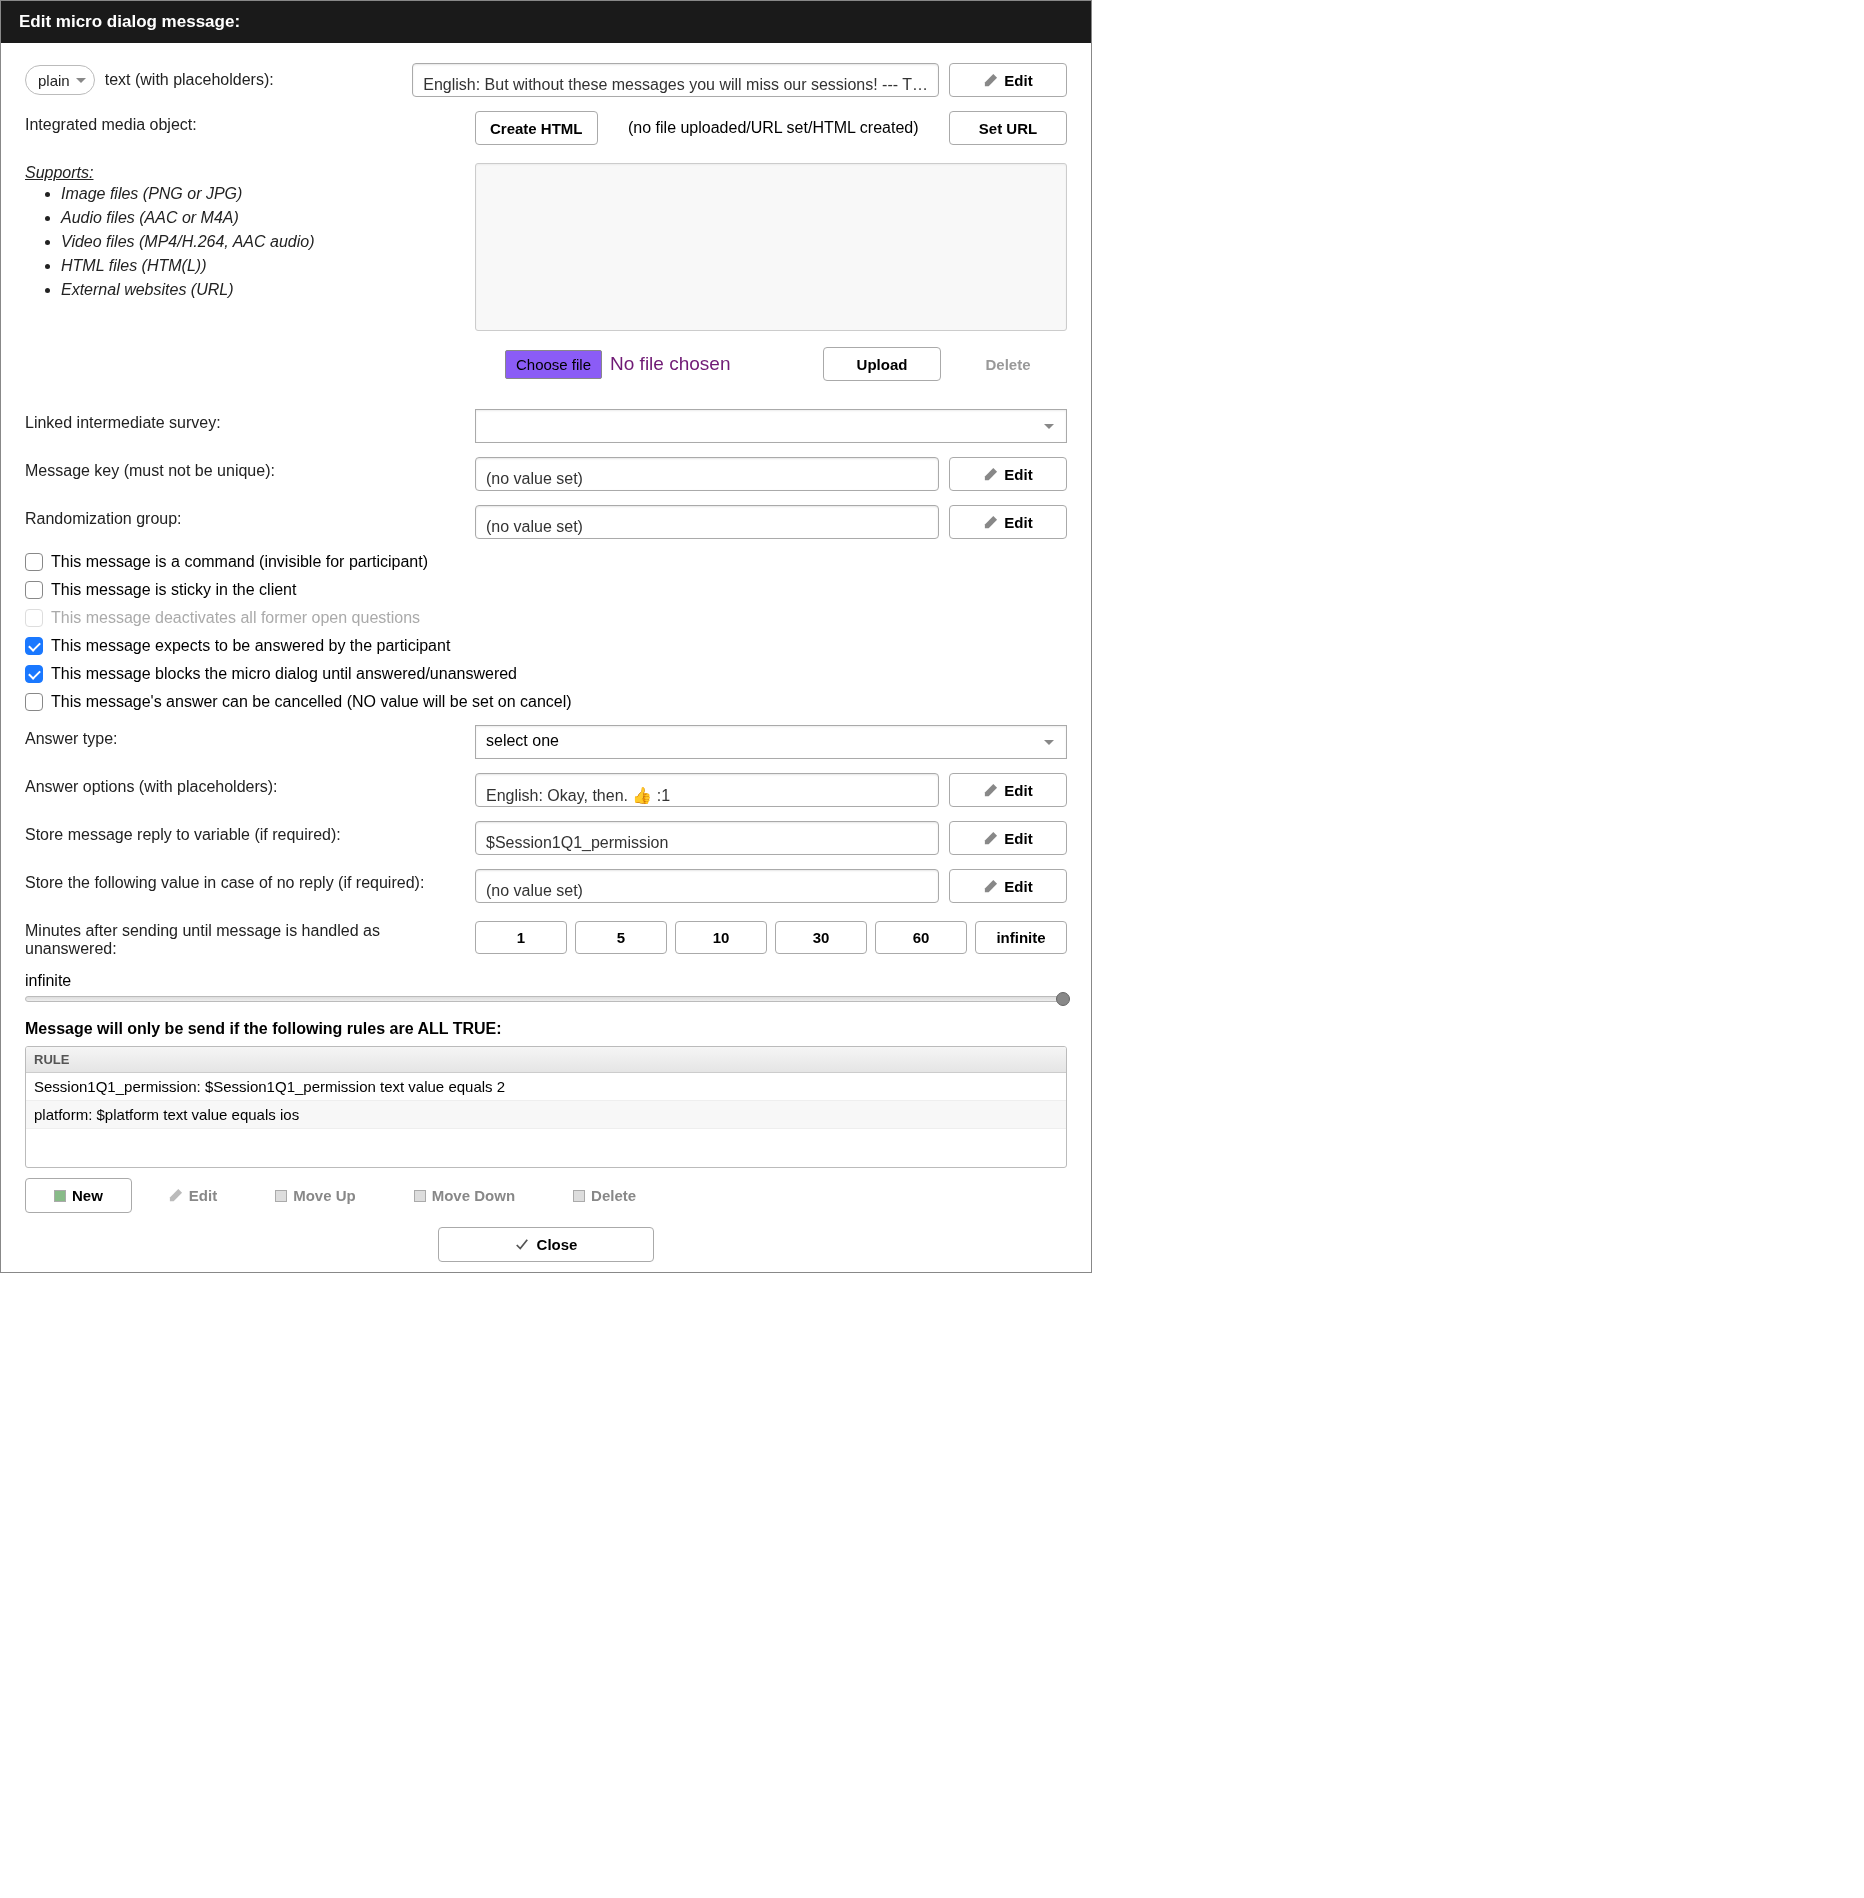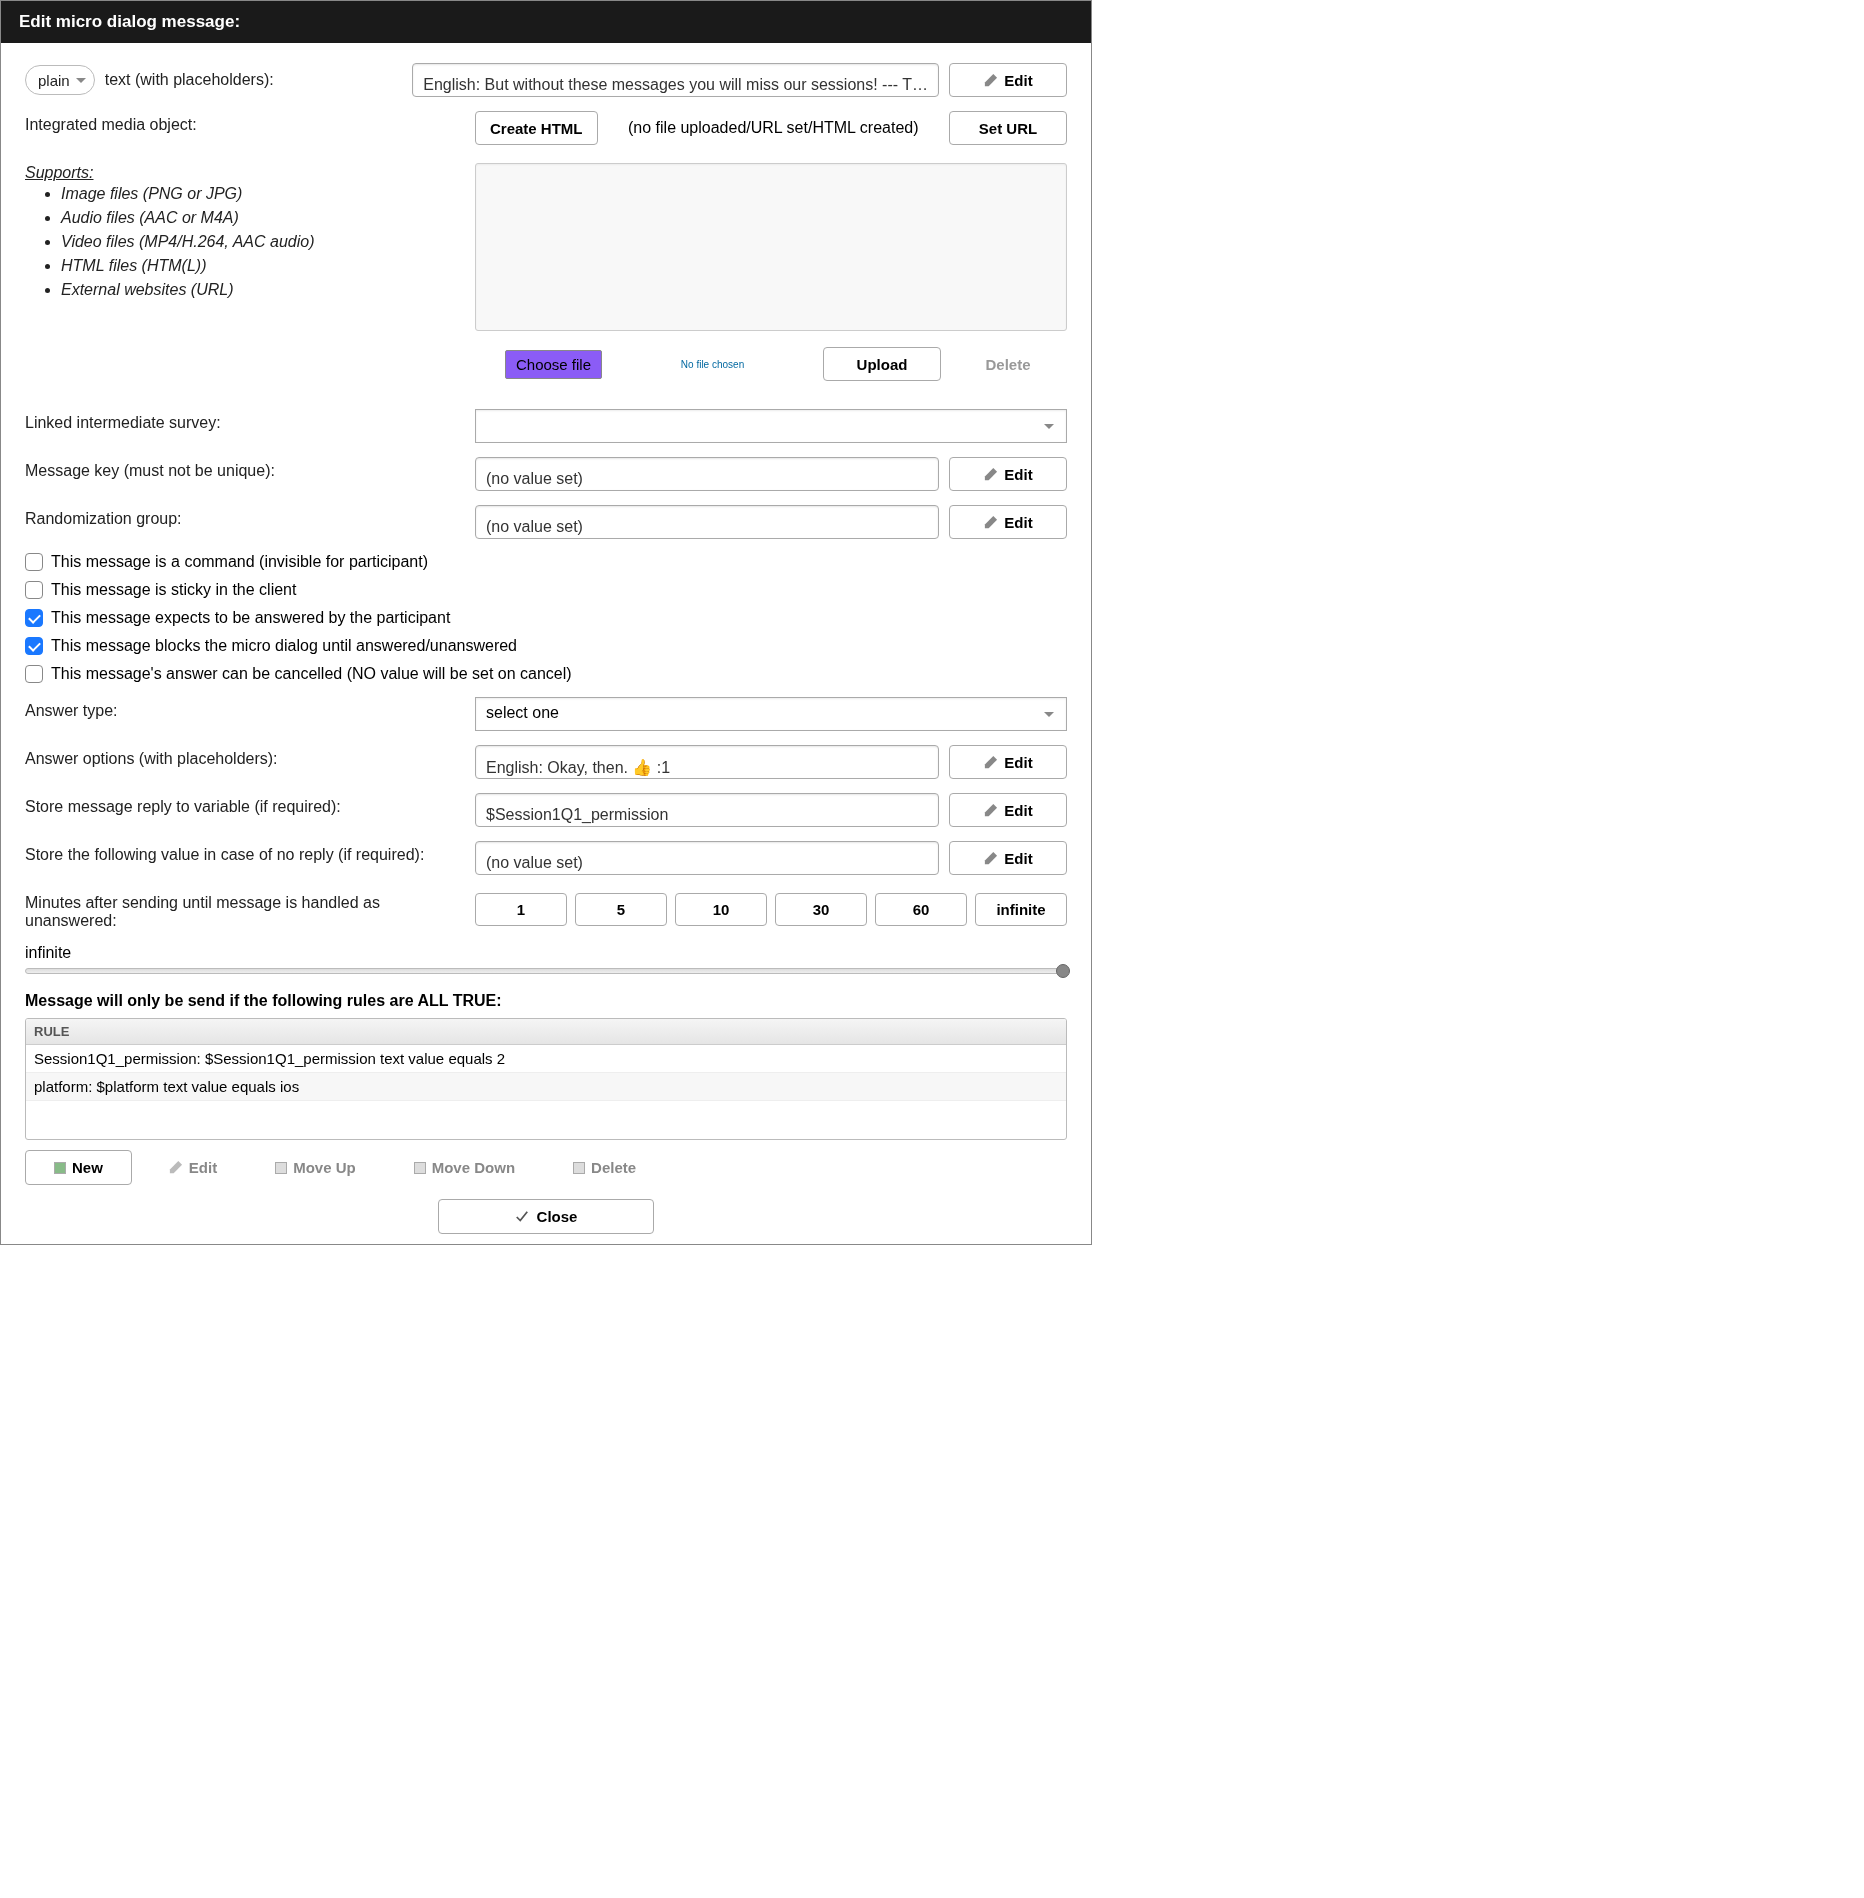--- a/index.html
+++ b/index.html
@@ -124,24 +124,23 @@
   .file-btn {
     border: 1px solid #888;
     background: #8b5cf6;
     padding: 5px 10px;
     font-size: 15px;
     border-radius: 2px;
     cursor: pointer;
     margin-left: 30px;
   }
   .file-status {
-    font-size: 10px;
-    color: #0369a1;
+    font-size: 19px;
+    color: #701a75;
     flex: 1;
-    text-align: center;
   }
   .dropdown {
     flex: 1;
     border: 1px solid #aaa;
     border-radius: 0;
     padding: 6px 28px 6px 10px;
     font-size: 16px;
     background: #fff;
     position: relative;
     height: 34px;
@@ -394,20 +393,24 @@
     </div>
 
     <div style="margin-top:6px;margin-bottom:14px;">
       <div class="checkbox-row">
         <span class="chk"></span>
         <span>This message is a command (invisible for participant)</span>
       </div>
       <div class="checkbox-row">
         <span class="chk"></span>
         <span>This message is sticky in the client</span>
+      </div>
+      <div class="checkbox-row disabled">
+        <span class="chk disabled"></span>
+        <span>This message deactivates all former open questions</span>
       </div>
       <div class="checkbox-row">
         <span class="chk checked"></span>
         <span>This message expects to be answered by the participant</span>
       </div>
       <div class="checkbox-row">
         <span class="chk checked"></span>
         <span>This message blocks the micro dialog until answered/unanswered</span>
       </div>
       <div class="checkbox-row">

